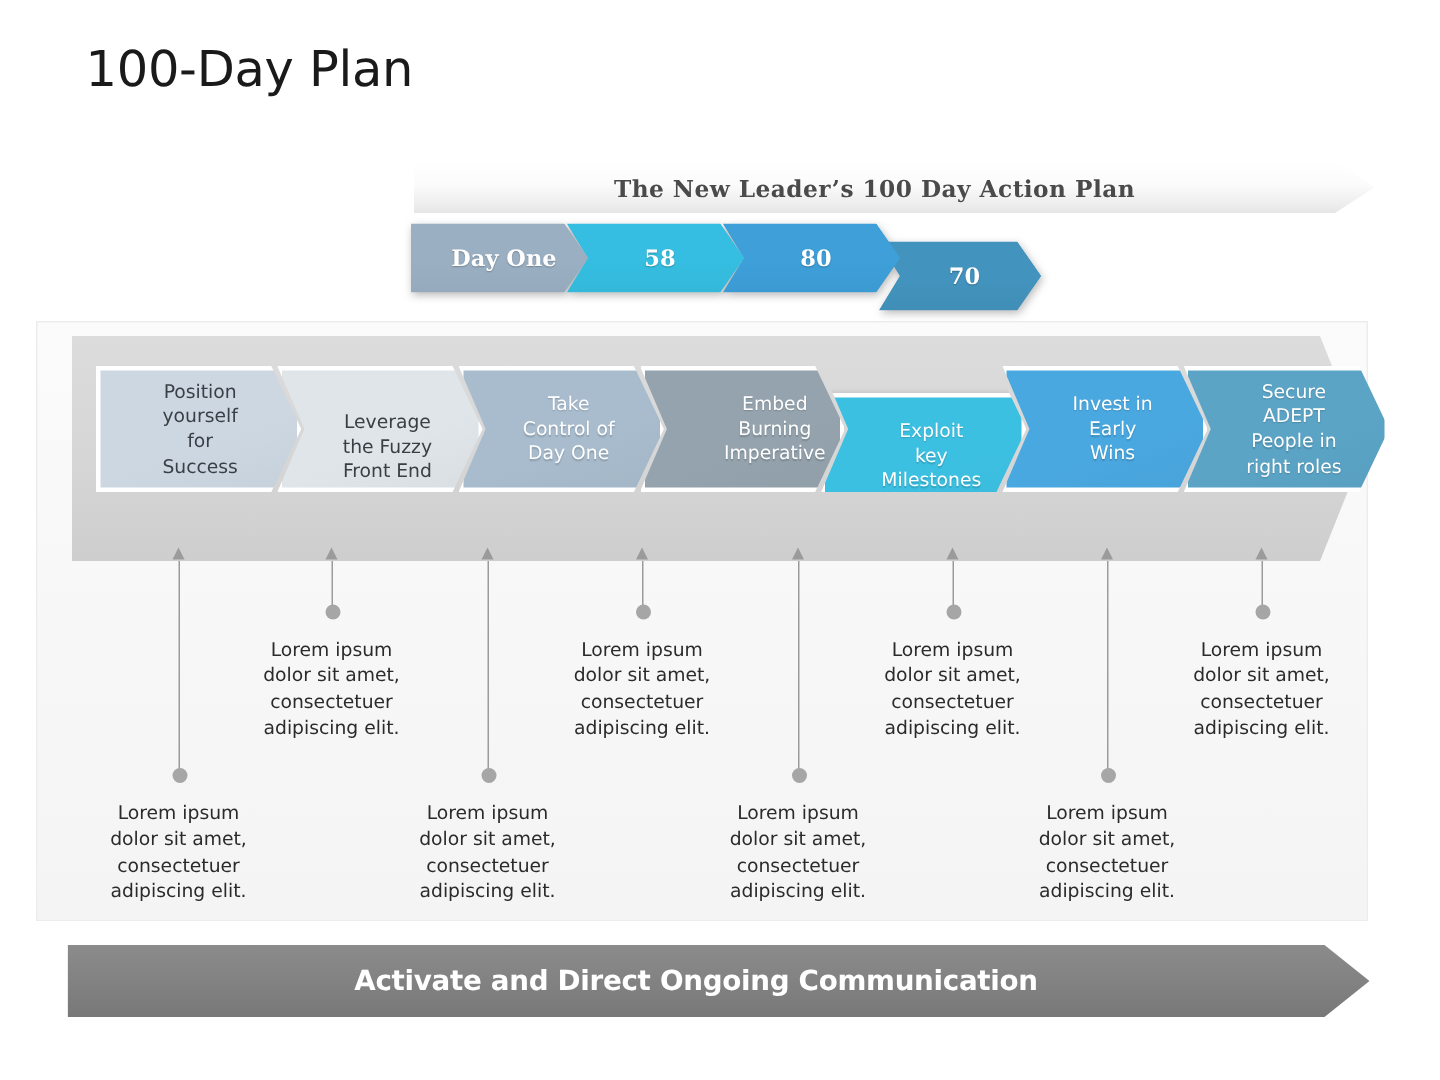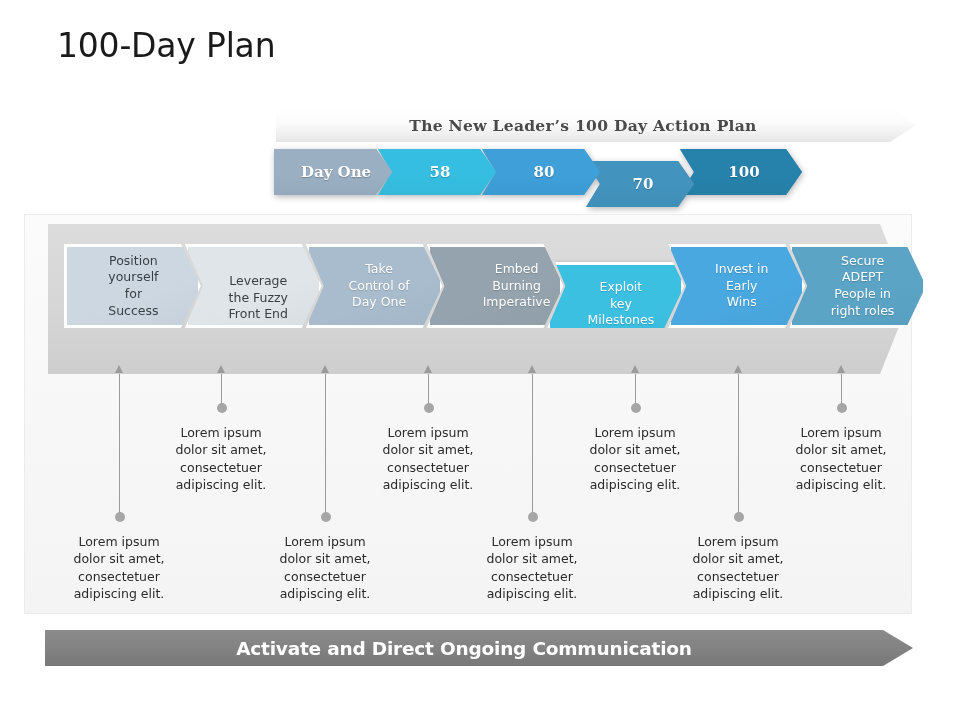--- a/index.html
+++ b/index.html
@@ -200,21 +200,21 @@
     font-family: "DejaVu Sans", sans-serif;
     white-space: pre-line;
   }
 
   
   #footer-banner {
     position: absolute;
     left: 45px;
     top: 630px;
     width: 868px;
-    height: 36px;
+    height: 48px;
     background: linear-gradient(180deg, #8b8b8b 0%, #828282 50%, #787878 100%);
     -webkit-clip-path: polygon(0 0, calc(100% - 30px) 0, 100% 50%, calc(100% - 30px) 100%, 0 100%);
     clip-path: polygon(0 0, calc(100% - 30px) 0, 100% 50%, calc(100% - 30px) 100%, 0 100%);
     display: flex;
     align-items: center;
     justify-content: center;
     box-sizing: border-box;
     padding-right: 30px;
     filter: drop-shadow(1px 2px 2px rgba(0,0,0,0.2));
   }
@@ -241,23 +241,20 @@
       <span class="lbl">Day One</span>
     </div>
     <div class="day-chev" style="background: linear-gradient(rgb(53, 190, 225) 0%, rgb(53, 190, 225) 55%, rgba(0, 0, 0, 0.07) 160%) rgb(53, 190, 225); width: 118px; z-index: 18;">
       <span class="lbl">58</span>
     </div>
     <div class="day-chev" style="background: linear-gradient(rgb(62, 159, 217) 0%, rgb(62, 159, 217) 55%, rgba(0, 0, 0, 0.07) 160%) rgb(62, 159, 217); width: 118px; z-index: 17;">
       <span class="lbl">80</span>
     </div>
     <div class="day-chev" style="background: linear-gradient(rgb(66, 147, 189) 0%, rgb(66, 147, 189) 55%, rgba(0, 0, 0, 0.07) 160%) rgb(66, 147, 189); width: 108px; z-index: 16; margin-top: 12px;">
       <span class="lbl">70</span>
-    </div>
-    <div class="day-chev" style="background: linear-gradient(rgb(38, 130, 171) 0%, rgb(38, 130, 171) 55%, rgba(0, 0, 0, 0.07) 160%) rgb(38, 130, 171); width: 122px; z-index: 15;">
-      <span class="lbl">100</span>
     </div>
   </div>
 
 <div id="main-card"></div>
 <div id="stage-band"></div>
 <div id="stage-row">
     <div class="stage-chev dark-text" style="z-index: 30;">
       <div class="inner" style="background: linear-gradient(160deg, rgb(204, 215, 226) 0%, rgb(204, 215, 226) 60%, rgba(0, 0, 0, 0.06) 140%) rgb(204, 215, 226);">
         <span class="lbl">Position
 yourself

